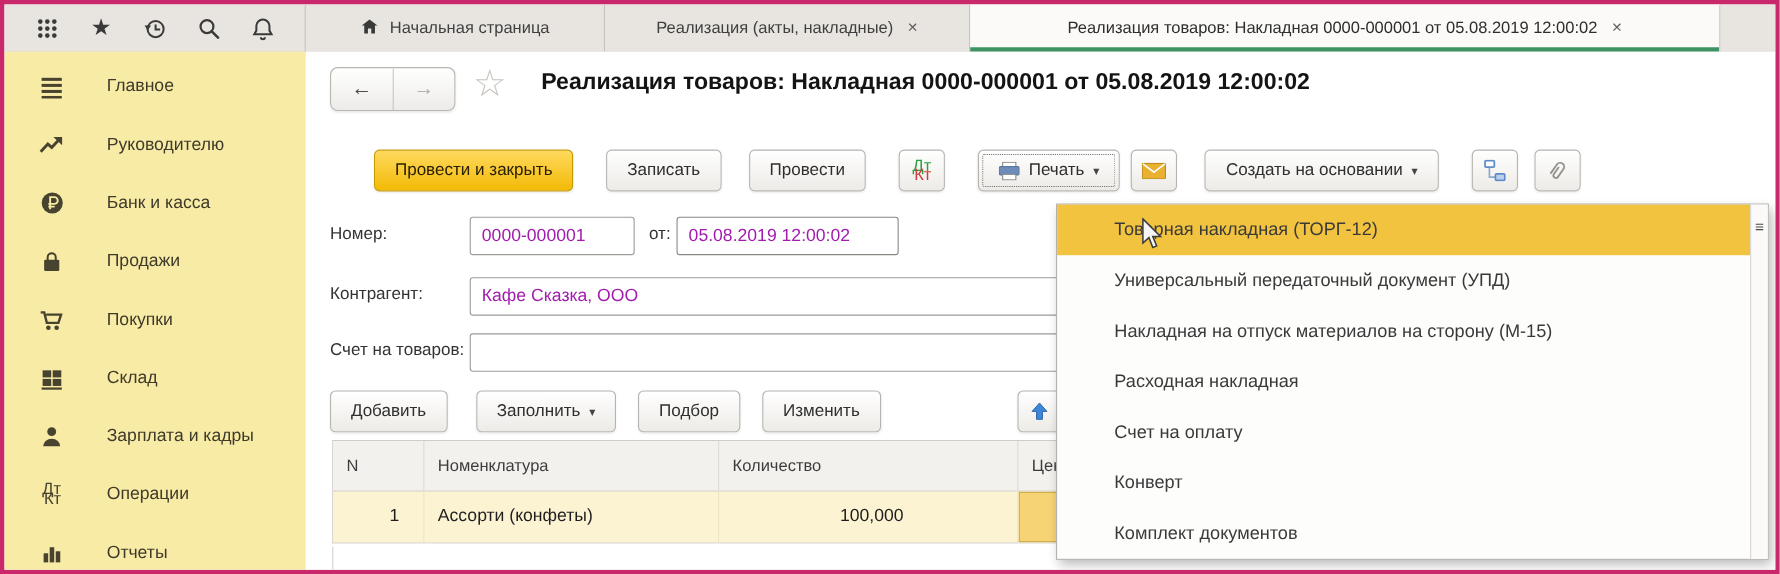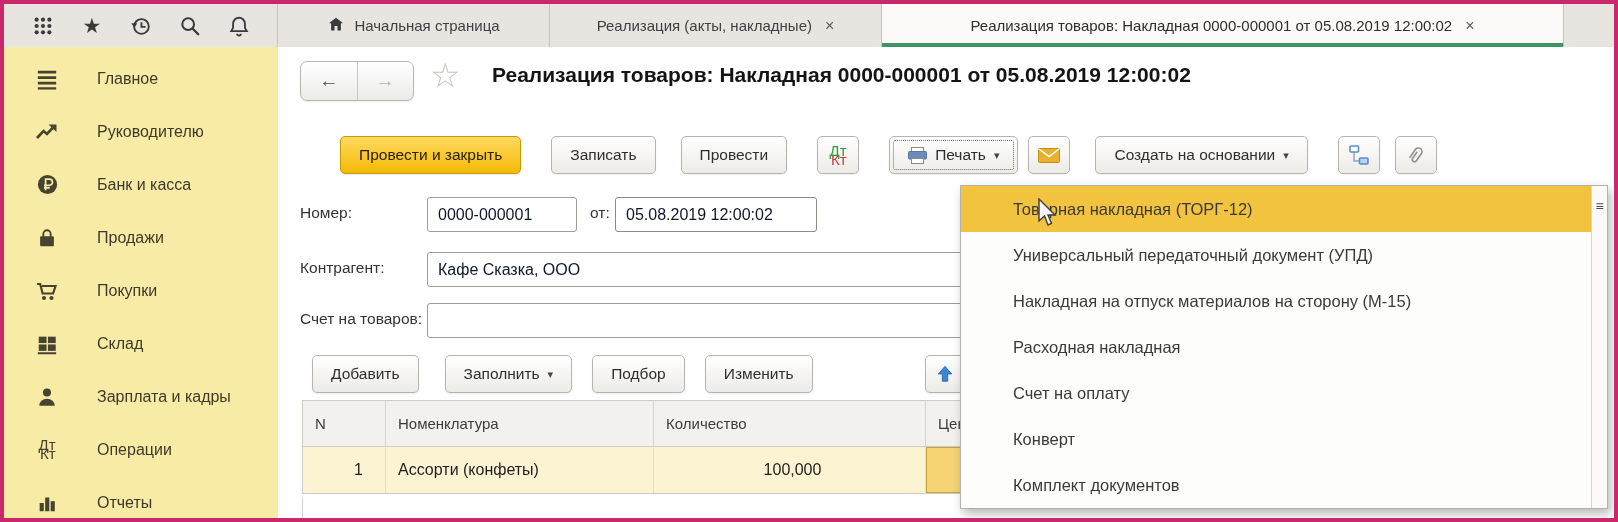--- a/index.html
+++ b/index.html
@@ -52,24 +52,24 @@
   .btn-primary{background:linear-gradient(#ffd95e,#f3ba06);border-color:#c79a00;
                font-weight:normal;color:#2a2000;margin-left:40px;}
   .btn-icon{width:42px;padding:0;}
   .btn-focus::after{content:"";position:absolute;inset:3px;border:1px dotted #6f6f6f;border-radius:2px;}
   .caret{font-size:11px;margin-left:8px;color:#444;}
   .dtkt-color .t{color:#2f9e3f;}
   .dtkt-color .b{color:#cf3b3b;}
 
   .flabel{position:absolute;font-size:15.5px;color:#333;white-space:nowrap;}
   .input{position:absolute;box-sizing:border-box;height:35px;border:1px solid #9f9c97;
-         border-radius:3px;background:#fff;font-size:16px;color:#0f172a;
+         border-radius:3px;background:#fff;font-size:16px;color:#a21caf;
          display:flex;align-items:center;padding:0 10px;white-space:nowrap;overflow:hidden;}
 
-  .itoolbar{position:absolute;left:22px;top:308px;display:flex;align-items:center;margin-left:12px;}
+  .itoolbar{position:absolute;left:22px;top:308px;display:flex;align-items:center;}
   .uparrow{position:absolute;left:647px;top:308px;width:40px;}
 
   .tbl{position:absolute;left:24px;top:353px;width:905px;border:1px solid #cfccc7;border-right:none;
        display:grid;grid-template-columns:83px 268px 272px 282px;box-sizing:border-box;}
   .th{background:#f3f1ed;border-right:1px solid #d5d2cd;border-bottom:1px solid #cfccc7;
       padding:14px 12px;font-size:15px;color:#3c3c3c;box-sizing:border-box;overflow:hidden;white-space:nowrap;}
   .td{background:#fcf3d3;border-right:1px solid #e8dfbf;padding:14px 12px;font-size:16px;
       color:#1e1e1e;box-sizing:border-box;overflow:hidden;white-space:nowrap;}
   .td.num{text-align:right;padding-right:22px;}
   .td.qty{text-align:center;padding-right:6px;}

